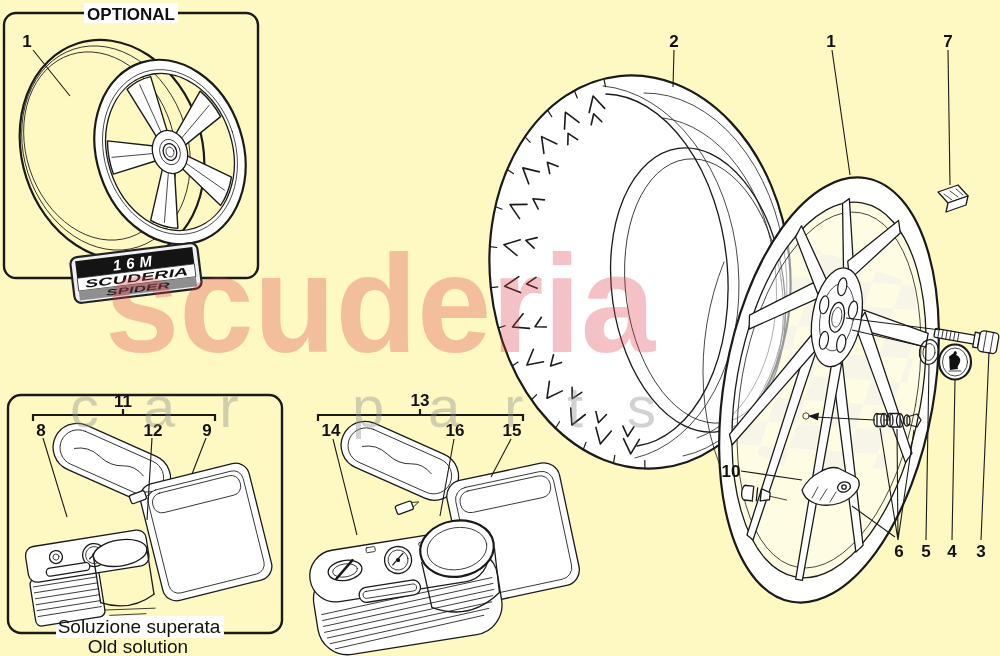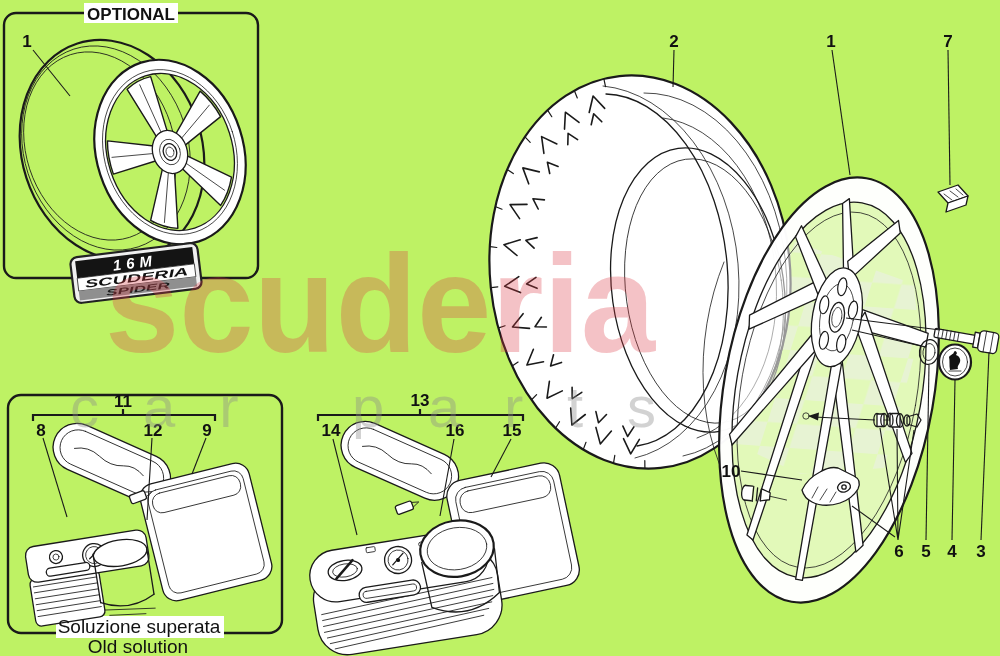--- a/index.html
+++ b/index.html
@@ -1,16 +1,16 @@
 <!DOCTYPE html>
 <html><head>
 <meta charset="utf-8">
 <style>
   html,body{margin:0;padding:0;background:#fff;}
-  .stage{position:relative;width:1000px;height:656px;background:#bef264;overflow:hidden;
+  .stage{position:relative;width:1000px;height:656px;background:#fef9c3;overflow:hidden;
          font-family:"Liberation Sans", sans-serif;}
   svg text{font-family:"Liberation Sans", sans-serif;}
   .lbl{font-size:17px;font-weight:bold;fill:#111;}
   .line{stroke:#1a1a1a;stroke-width:1.1;fill:none;}
   .art{stroke:#1a1a1a;fill:none;stroke-linecap:round;stroke-linejoin:round;}
   .thick{stroke-width:2.2;} .mid{stroke-width:1.3;} .thin{stroke-width:0.8;}
   #main-wheel *, #opt-wheel-face *{vector-effect:non-scaling-stroke;}
   #treads path, #treads line{stroke:#1a1a1a;fill:none;}
 </style>
 </head>

